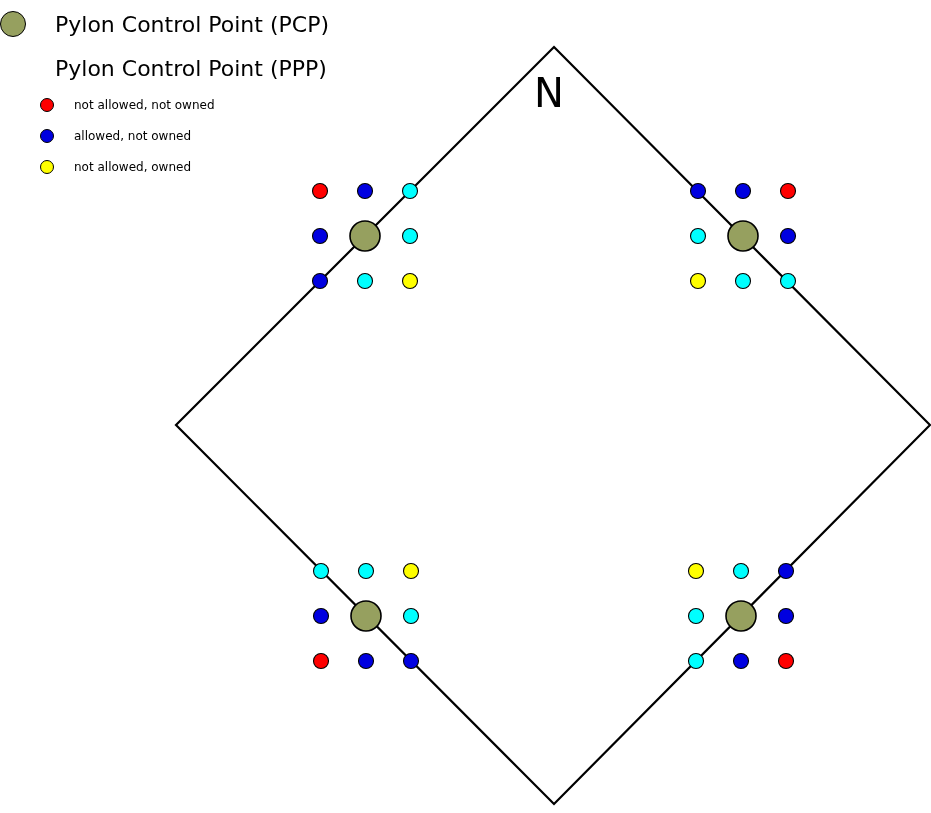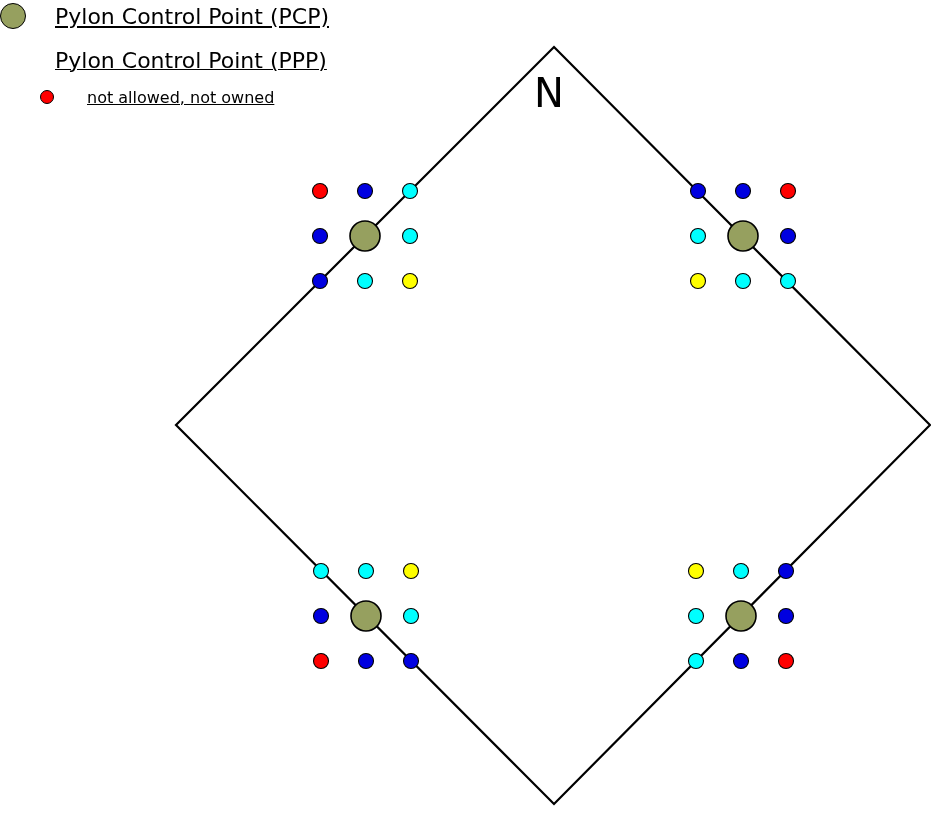--- a/index.html
+++ b/index.html
@@ -7,36 +7,36 @@
     width: 931px; height: 813px;
     position: relative; overflow: hidden;
     background: #ffffff;
     font-family: "DejaVu Sans", "Liberation Sans", sans-serif;
     color: #000;
   }
   .stage { position: absolute; inset: 0; }
   svg.diagram { position: absolute; top: 0; left: 0; display: block; }
   .north-text { font-size: 40px; fill: #000; font-family: "DejaVu Sans", "Liberation Sans", sans-serif; }
 
-  .legend { position: absolute; top: 0; left: 0; width: 380px; text-decoration: underline; }
+  .legend { position: absolute; top: 8px; left: 0; width: 380px; }
   .legend-pcp-row { display: flex; align-items: center; margin-top: 3px; }
   .pcp-swatch {
     width: 26px; height: 26px; border-radius: 50%;
     border: 1.5px solid #000; box-sizing: border-box; flex: 0 0 auto;
   }
   .legend-title { font-size: 22px; margin-left: 29px; white-space: nowrap; }
   .legend-ppp-row { margin: 19px 0 0 55px; }
   .legend-ppp-row .legend-title { margin-left: 0; }
   .legend-items { margin-top: 13px; }
   .legend-item { display: flex; align-items: center; height: 22px; margin: 0 0 9px 40px; }
   .ppp-dot {
     width: 14px; height: 14px; border-radius: 50%;
     border: 1px solid #000; box-sizing: border-box; flex: 0 0 auto;
   }
-  .legend-item-label { font-size: 16px; margin-left: 33px; white-space: nowrap; }
+  .legend-item-label { font-size: 12px; margin-left: 20px; white-space: nowrap; }
 </style>
 </head>
 <body>
 
 <div class="stage">
 
   <svg class="diagram" width="931" height="813" viewBox="0 0 931 813">
     <polygon fill="none" stroke="#000000" stroke-width="2.2" stroke-linejoin="miter" points="554,47 930,425 554,804 176,425"></polygon>
     <text class="north-text" x="549" y="107" text-anchor="middle">N</text>
 
@@ -95,16 +95,24 @@
 
     <div class="legend-ppp-row">
       <span class="legend-title">Pylon Control Point (PPP)</span>
     </div>
 
     <div class="legend-items">
       <div class="legend-item">
         <span class="ppp-dot" style="background: rgb(255, 0, 0);"></span>
         <span class="legend-item-label">not allowed, not owned</span>
       </div>
+      <div class="legend-item">
+        <span class="ppp-dot" style="background: rgb(0, 0, 224);"></span>
+        <span class="legend-item-label">allowed, not owned</span>
+      </div>
+      <div class="legend-item">
+        <span class="ppp-dot" style="background: rgb(255, 255, 0);"></span>
+        <span class="legend-item-label">not allowed, owned</span>
+      </div>
     </div>
 
   </div>
 </div>
 
 </body></html>

